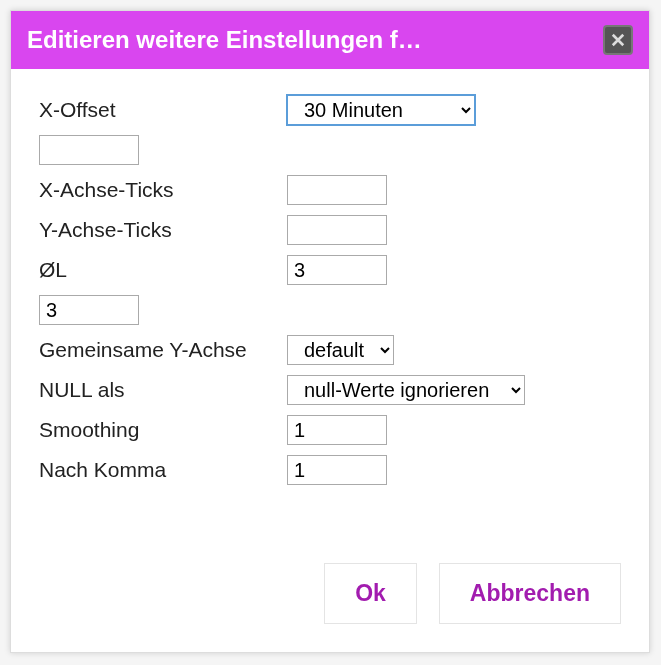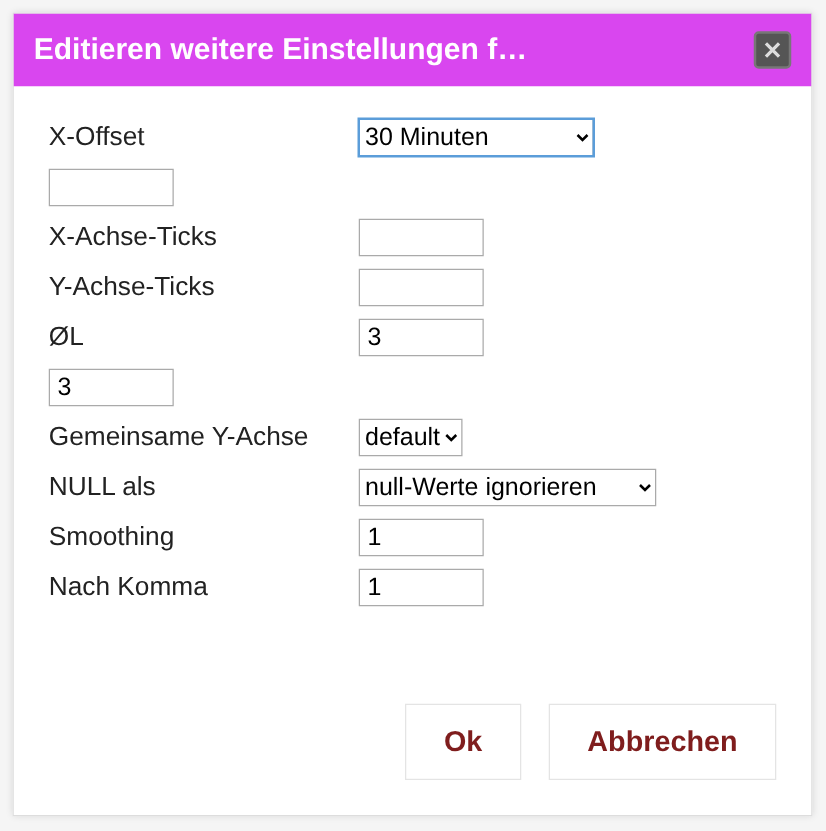--- a/index.html
+++ b/index.html
@@ -68,39 +68,39 @@
     font-size: 20px;
     padding: 2px 6px;
     border: 1px solid #aaa;
     width: 100px;
   }
   .row select {
     height: 30px;
     font-size: 20px;
     border: 1px solid #aaa;
     background: #fff;
-    padding: 0 0;
+    padding: 0 12px;
   }
   .row select.highlight {
     outline: 2px solid #5b9dd9;
     outline-offset: -1px;
     width: 188px;
   }
   .buttonbar {
     display: flex;
     justify-content: flex-end;
     gap: 22px;
     padding: 60px 28px 28px 28px;
   }
   .btn {
     min-width: 80px;
     padding: 16px 30px;
     font-size: 23px;
     font-weight: bold;
-    color: #7f1d1d;
+    color: #a21caf;
     background: #fff;
     border: 1px solid #e4e4e4;
     cursor: pointer;
     text-align: center;
   }
 </style>
 </head>
 <body>
 
 <div class="dialog">

